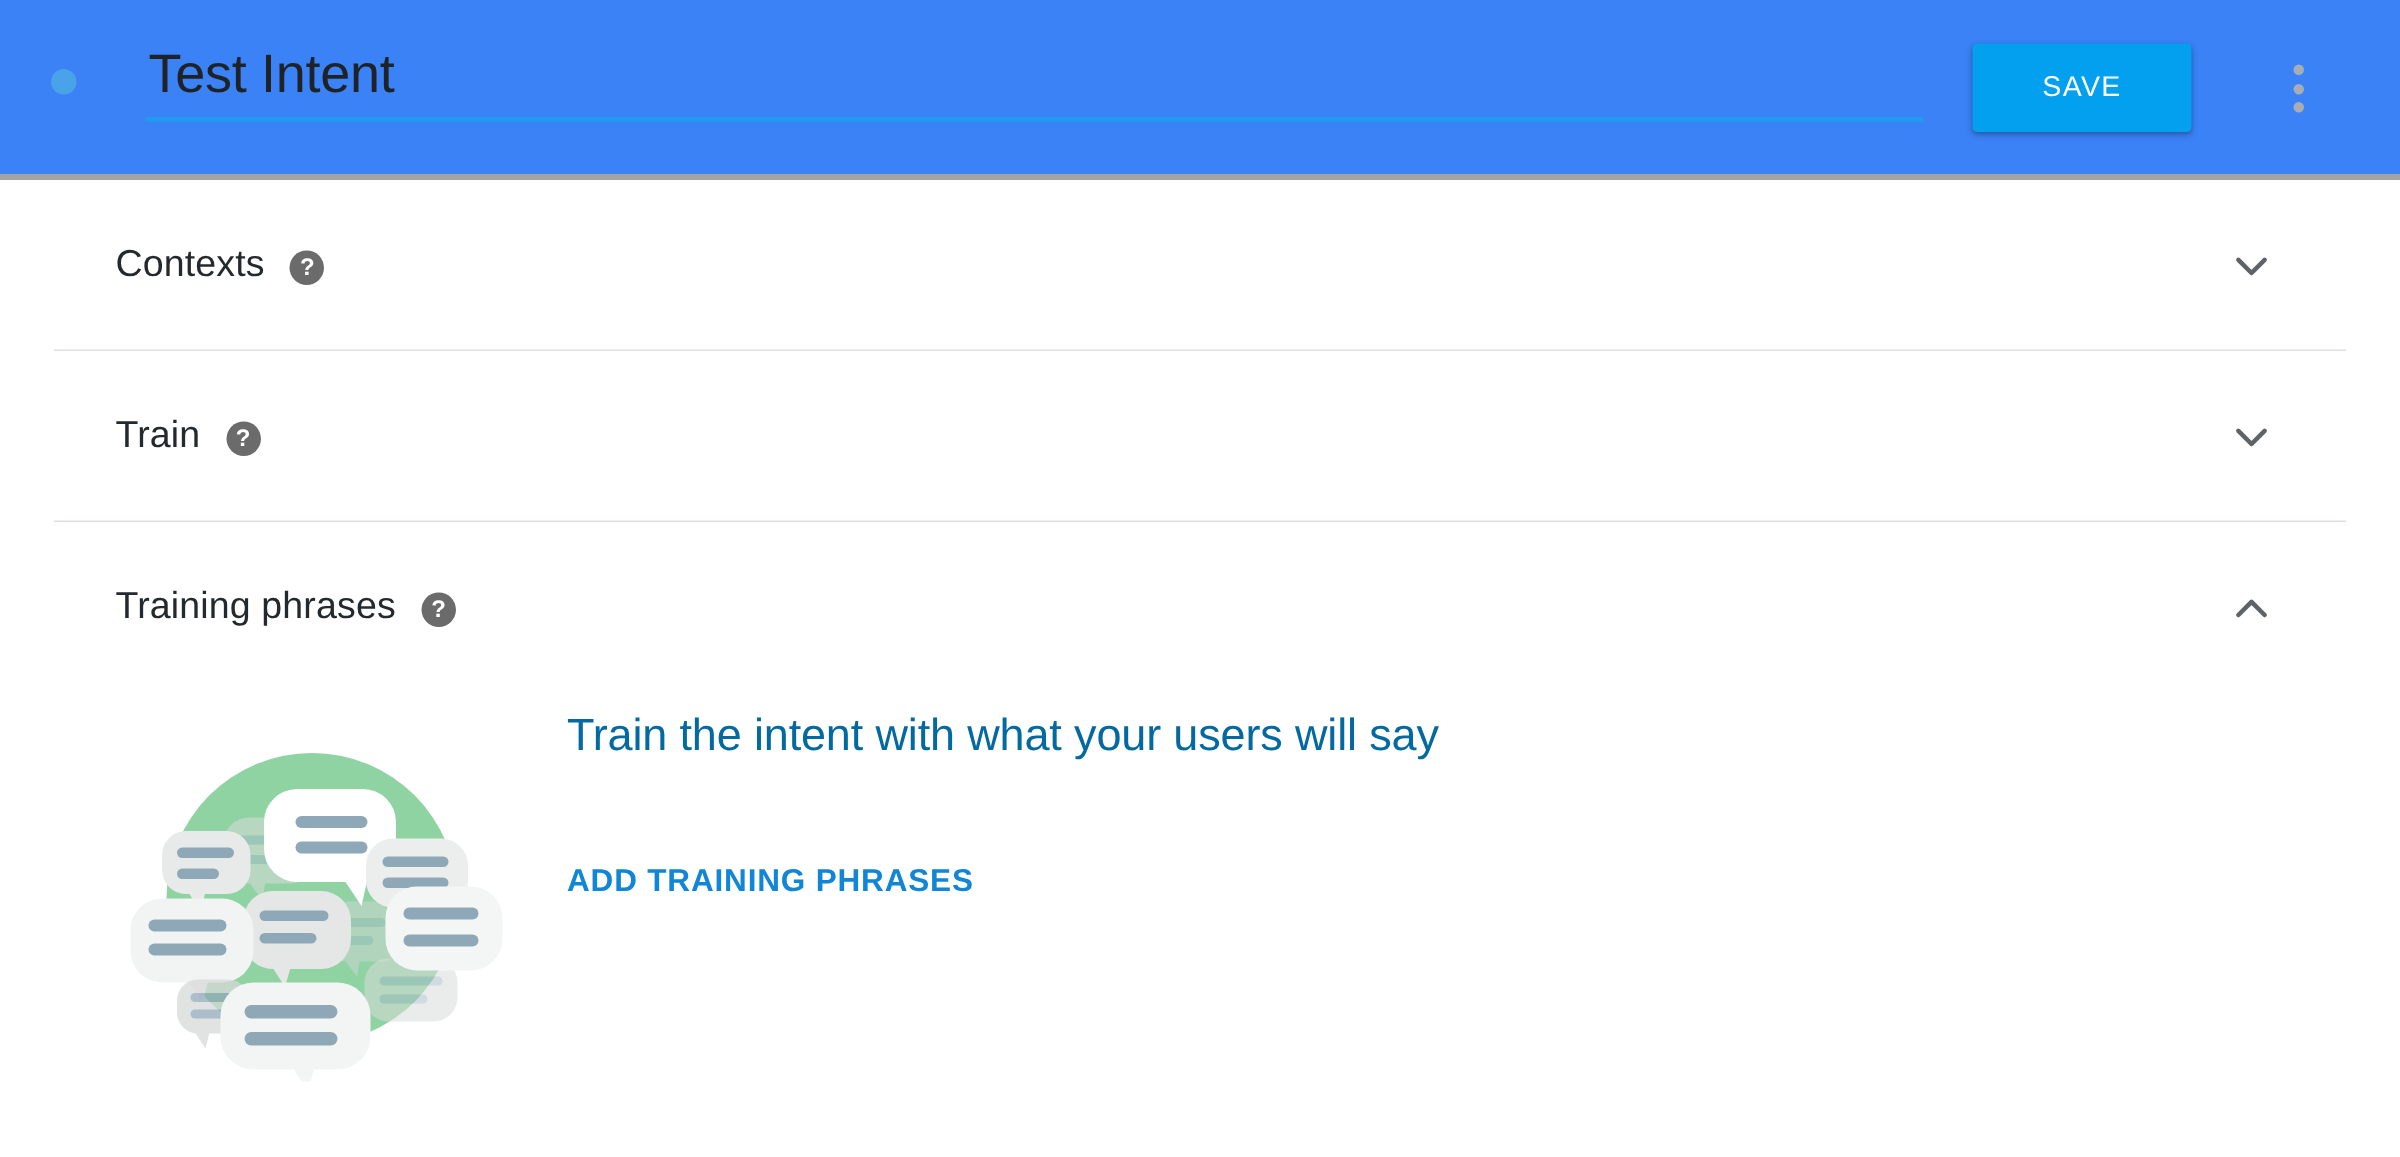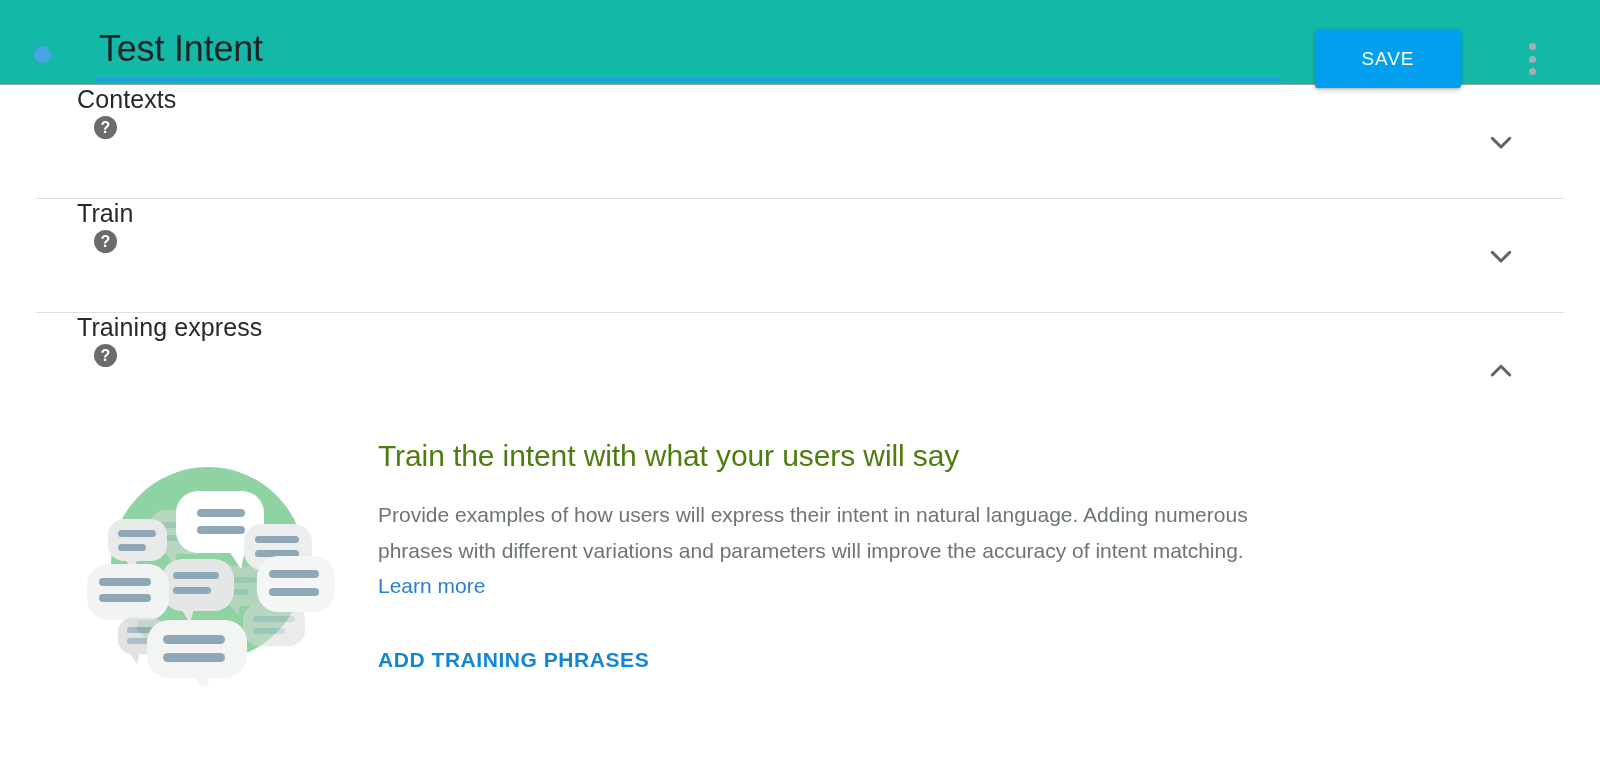--- a/index.html
+++ b/index.html
@@ -15,23 +15,23 @@
   .app {
     position: relative;
     width: 1600px;
     height: 771px;
     background: #ffffff;
   }
 
   
   .header {
     position: relative;
-    height: 85px;
-    border-bottom: 1px solid #a3a3a3;
-    background: #14b8a6;
+    height: 120px;
+    border-bottom: 4px solid #a3a3a3;
+    background: #3b82f6;
   }
 
   .intent-dot {
     position: absolute;
     left: 34px;
     top: 46px;
     width: 17px;
     height: 17px;
     border-radius: 50%;
     background: #4aa3e8;
@@ -114,24 +114,24 @@
     margin: 0 36px;
   }
 
   .section + .section {
     border-top: 1px solid #e2dde0;
   }
 
   .section-header {
     position: relative;
     display: flex;
+    align-items: center;
     height: 113px;
     cursor: pointer;
     padding-left: 41px;
-    flex-direction: column;
   }
 
   .section-title {
     font-size: 25px;
     font-weight: 400;
     color: #24292d;
     letter-spacing: 0.1px;
   }
 
   .help-icon {
@@ -181,21 +181,21 @@
 
   .tp-text {
     flex: 1;
     padding-top: 11px;
     padding-left: 39px;
   }
 
   .tp-heading {
     font-size: 30px;
     font-weight: 400;
-    color: #4d7c0f;
+    color: #0369a1;
     letter-spacing: -0.1px;
     line-height: 38px;
     margin-bottom: 22px;
   }
 
   .tp-paragraph {
     font-size: 21px;
     color: #6d7478;
     line-height: 35.5px;
     max-width: 880px;
@@ -266,21 +266,21 @@
         <span class="chevron">
           <svg viewBox="0 0 24 24" fill="none" stroke="#5f6368" stroke-width="2.4" stroke-linecap="round" stroke-linejoin="round">
             <polyline points="5,9 12,16 19,9"></polyline>
           </svg>
         </span>
       </div>
     </div>
 
     <div class="section">
       <div class="section-header">
-        <span class="section-title">Training express</span>
+        <span class="section-title">Training phrases</span>
         <span class="help-icon">?</span>
         <span class="chevron">
           <svg viewBox="0 0 24 24" fill="none" stroke="#5f6368" stroke-width="2.4" stroke-linecap="round" stroke-linejoin="round">
             <polyline points="5,16 12,9 19,16"></polyline>
           </svg>
         </span>
       </div>
 
       <div class="tp-body">
 
@@ -368,24 +368,20 @@
                 <rect x="86" y="199" width="62" height="9" rx="4.5" fill="#8fa8b8"></rect>
                 <rect x="86" y="217" width="62" height="9" rx="4.5" fill="#8fa8b8"></rect>
               </g>
             </g>
           </svg>
         </div>
 
         <div class="tp-text">
           <div class="tp-heading">Train the intent with what your users will say</div>
 
-          <div class="tp-paragraph">
-            <span>Provide examples of how users will express their intent in natural language. Adding numerous phrases with different variations and parameters will improve the accuracy of intent matching.</span>
-            <a class="learn-more" href="#">Learn more</a>
-          </div>
 
           <button class="add-phrases-button">ADD TRAINING PHRASES</button>
         </div>
 
       </div>
     </div>
 
   </div>
 </div>
 

